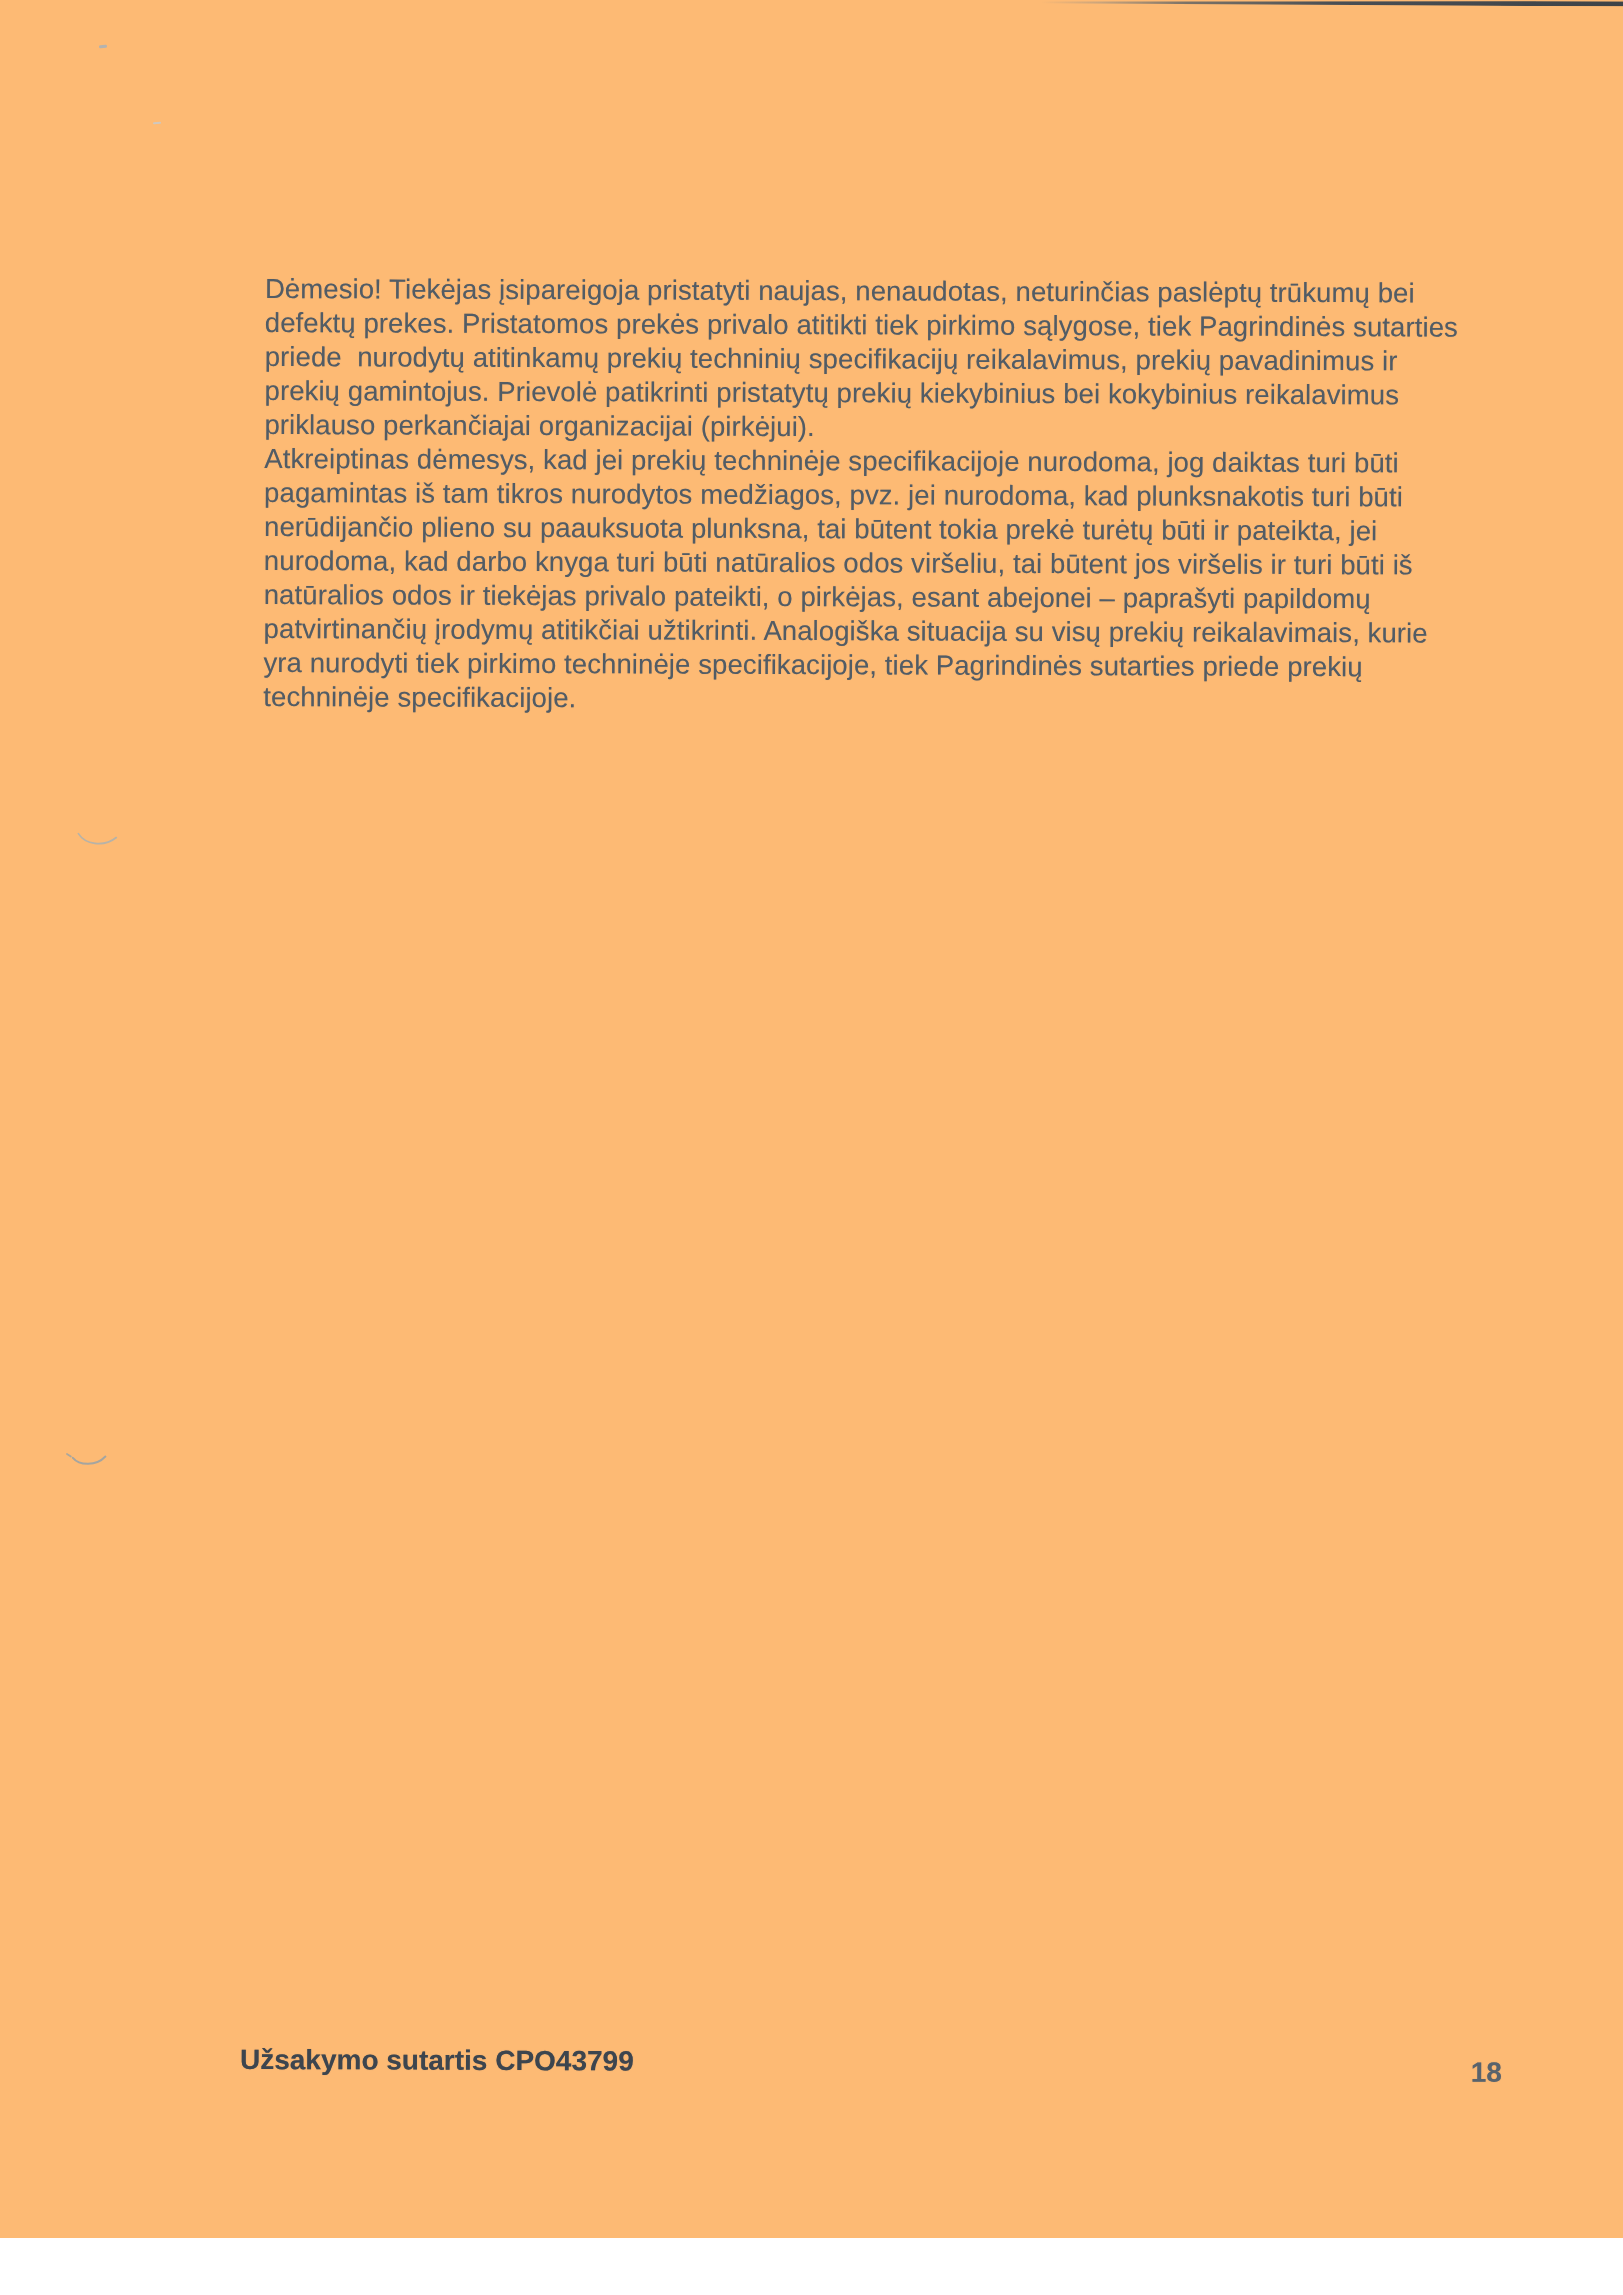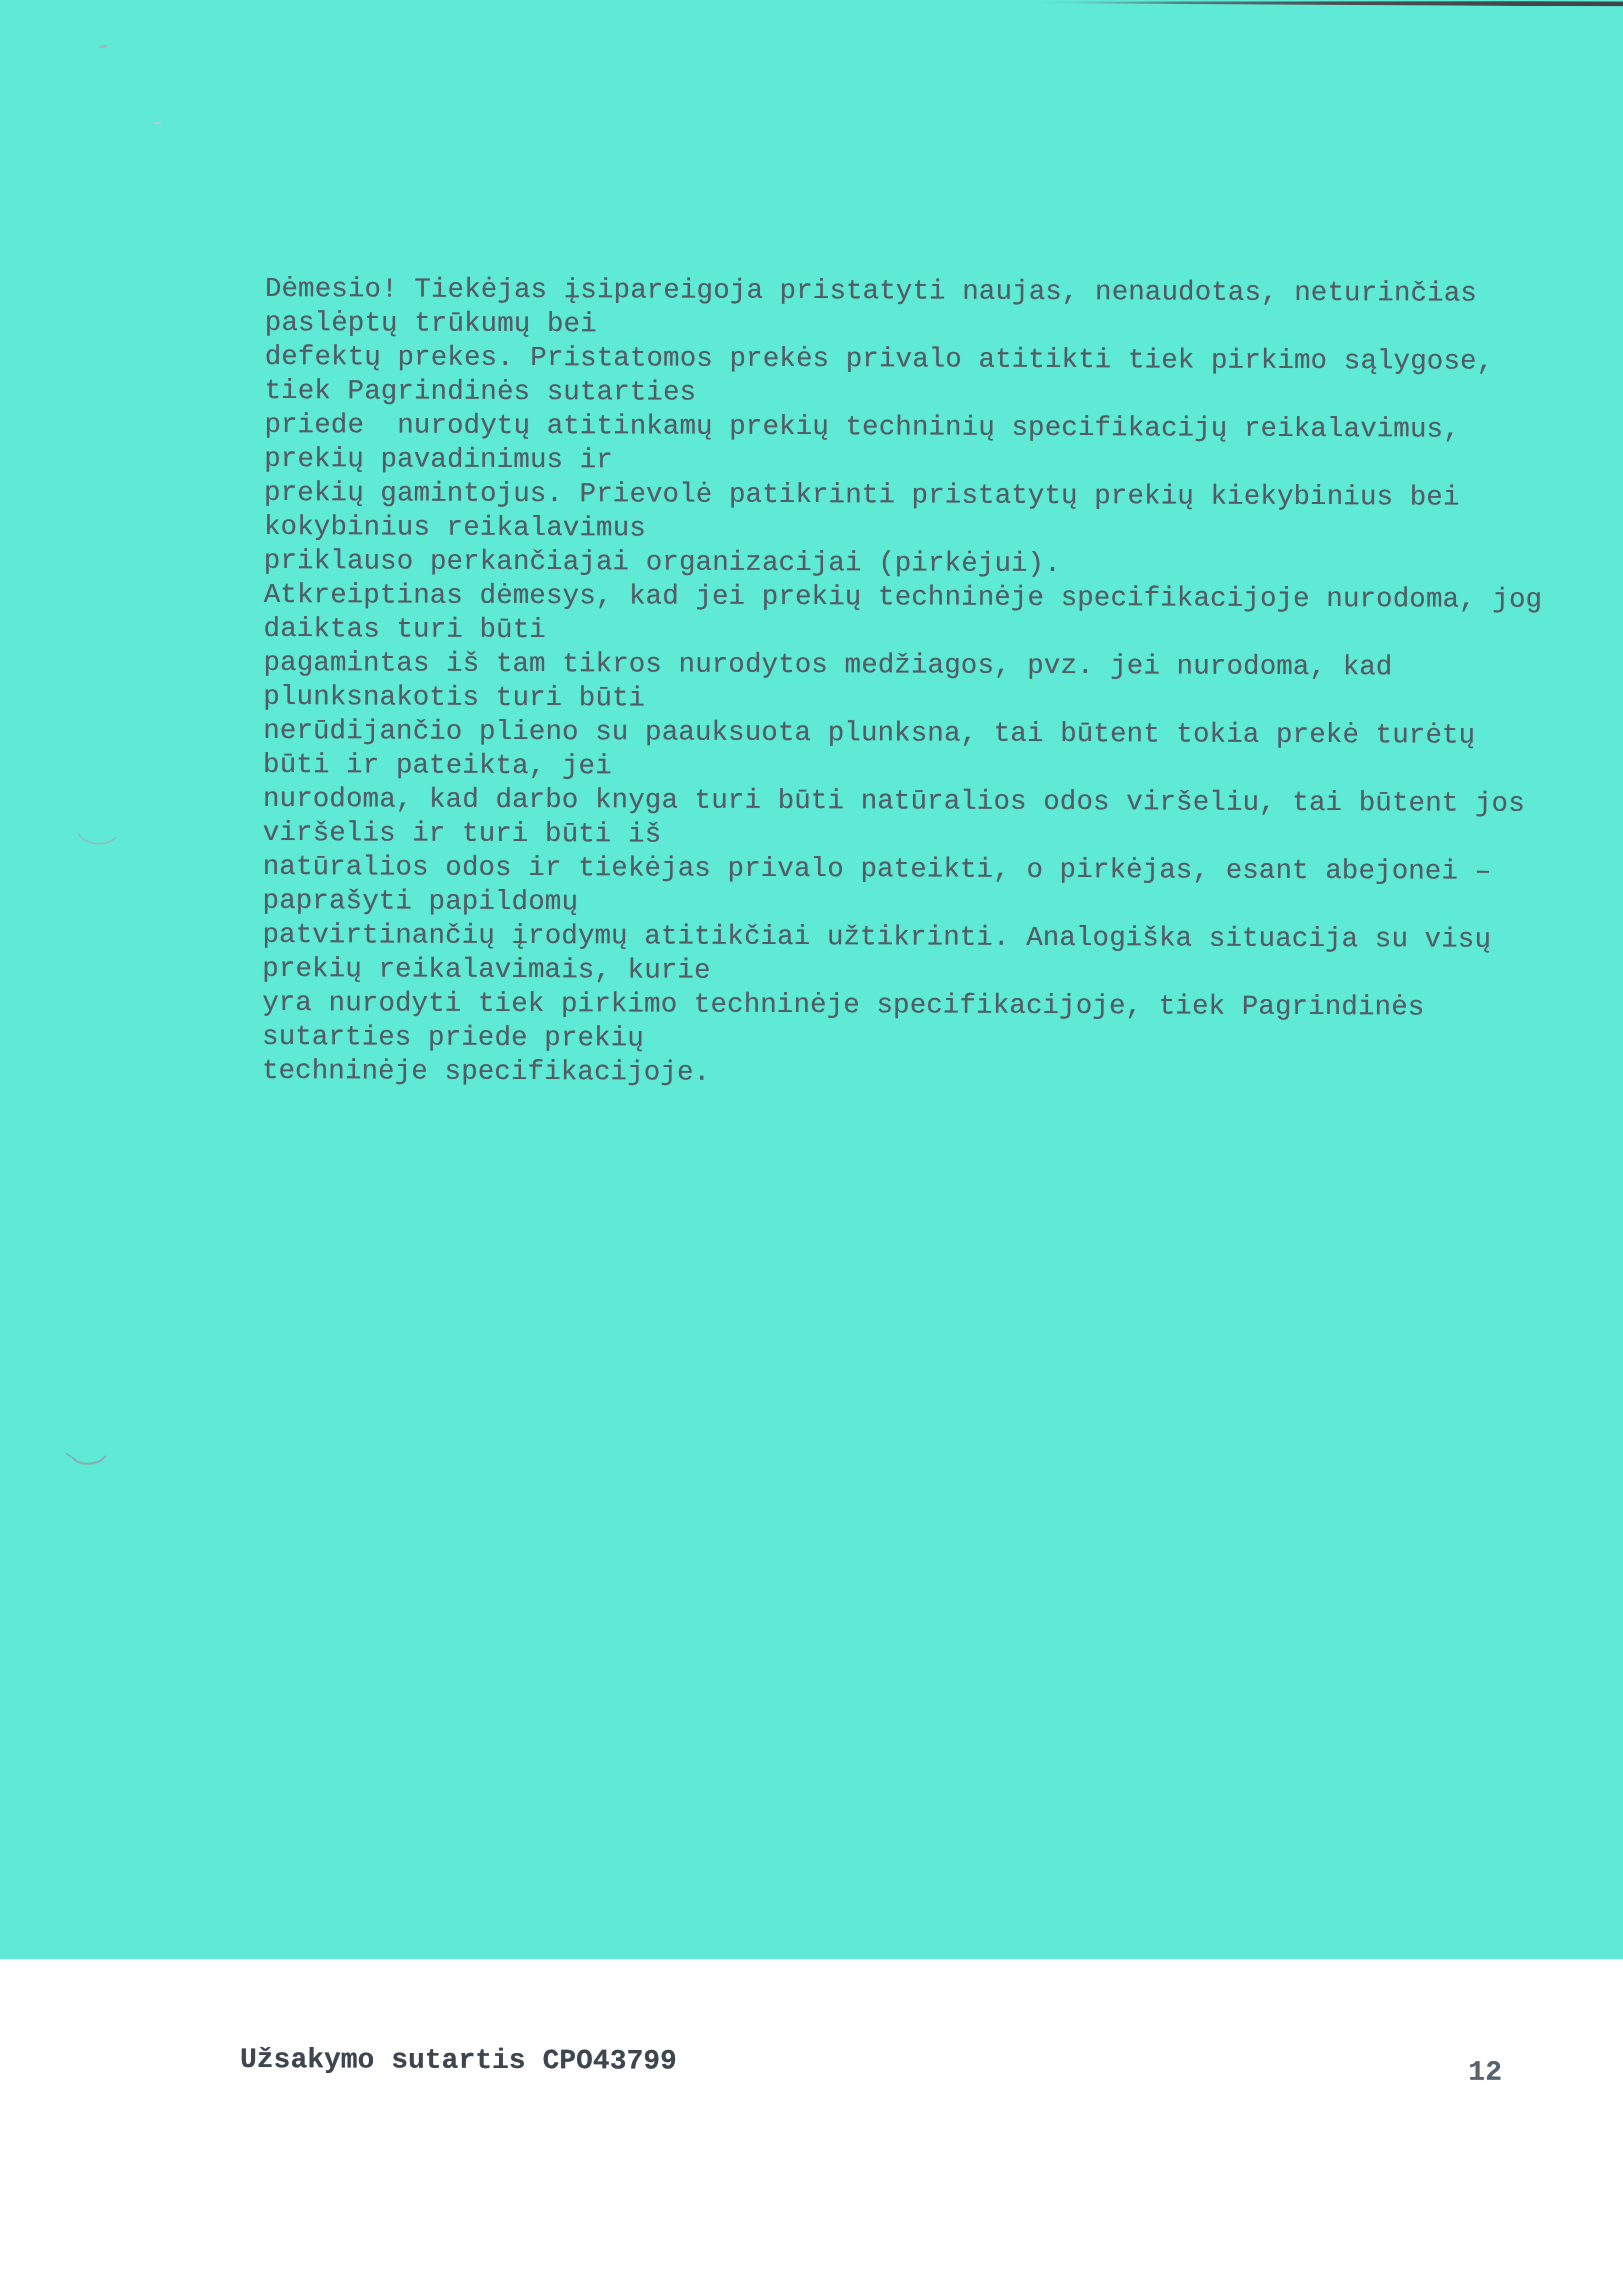--- a/index.html
+++ b/index.html
@@ -5,23 +5,23 @@
   html, body {
     margin: 0;
     padding: 0;
     width: 1623px;
     height: 2295px;
     overflow: hidden;
   }
   .page {
     position: relative;
     width: 1623px;
-    height: 1959px;
-    background: #5eead4;
-    font-family: Liberation Mono, monospace;
+    height: 2238px;
+    background: #fdba74;
+    font-family: Liberation Sans, sans-serif;
   }
 
   
   .scan-edge {
     position: absolute;
     top: 0;
     left: 1041px;
     width: 583px;
     height: 5.2px;
     background: linear-gradient(to right,
@@ -126,17 +126,17 @@
 nerūdijančio plieno su paauksuota plunksna, tai būtent tokia prekė turėtų būti ir pateikta, jei
 nurodoma, kad darbo knyga turi būti natūralios odos viršeliu, tai būtent jos viršelis ir turi būti iš
 natūralios odos ir tiekėjas privalo pateikti, o pirkėjas, esant abejonei – paprašyti papildomų
 patvirtinančių įrodymų atitikčiai užtikrinti. Analogiška situacija su visų prekių reikalavimais, kurie
 yra nurodyti tiek pirkimo techninėje specifikacijoje, tiek Pagrindinės sutarties priede prekių
 techninėje specifikacijoje.</p>
   </div>
 
   <div class="footer">
     <span class="footer-ref">Užsakymo sutartis CPO43799</span>
-    <span class="footer-page">12</span>
+    <span class="footer-page">18</span>
   </div>
 
 </div>
 
 
 </body></html>

